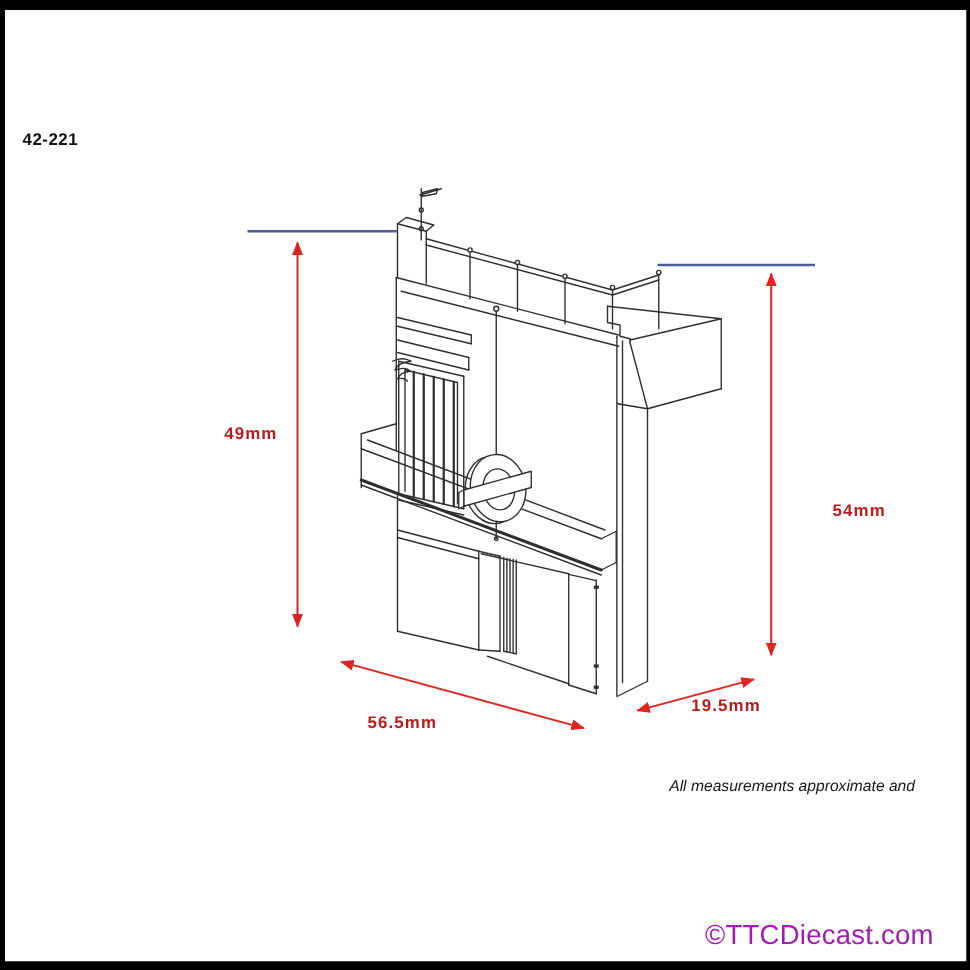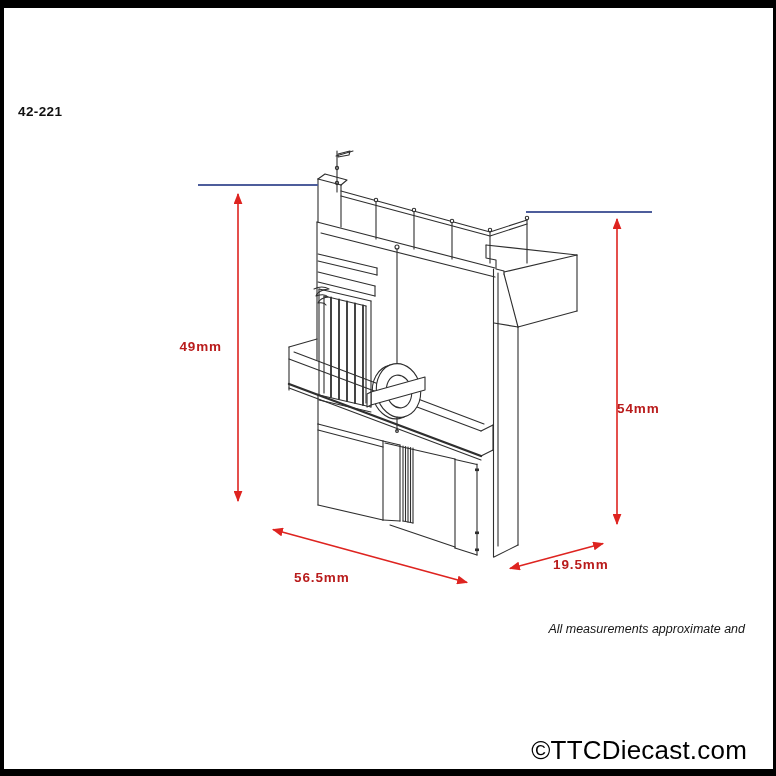--- a/index.html
+++ b/index.html
@@ -7,26 +7,26 @@
         font-family:"Liberation Sans",sans-serif;}
   .bar{position:absolute;background:#000;}
   #bar-top{left:0;top:0;width:776px;height:8px;}
   #bar-bottom{left:0;top:769px;width:776px;height:7px;}
   #bar-left{left:0;top:0;width:4px;height:776px;}
   #bar-right{left:773px;top:0;width:3px;height:776px;}
   #title-block{position:absolute;left:18px;top:103px;color:#101010;}
   #title-block .t-line{font-size:13.5px;font-weight:bold;letter-spacing:.4px;line-height:17px;}
   .dim-label{position:absolute;color:#b91c1c;font-weight:bold;font-size:13.5px;letter-spacing:.9px;white-space:nowrap;}
   #dim-49{left:160px;top:339px;width:62px;text-align:right;}
-  #dim-54{left:617px;top:401px;}
+  #dim-54{left:666px;top:401px;}
   #dim-565{left:294px;top:570px;}
   #dim-195{left:553px;top:557px;}
-  #note{position:absolute;right:31px;top:621px;text-align:right;font-style:italic;
+  #note{position:absolute;right:44px;top:621px;text-align:right;font-style:italic;
         font-size:12.5px;line-height:17px;color:#171717;}
-  #watermark{position:absolute;right:29px;top:735px;font-size:26px;color:#000000;letter-spacing:.2px;}
+  #watermark{position:absolute;right:29px;top:735px;font-size:22px;color:#a21caf;letter-spacing:.2px;}
   svg{position:absolute;left:0;top:0;}
 </style>
 </head>
 <body>
 
 <div id="page">
 
   <div class="bar" id="bar-top"></div>
   <div class="bar" id="bar-bottom"></div>
   <div class="bar" id="bar-left"></div>

